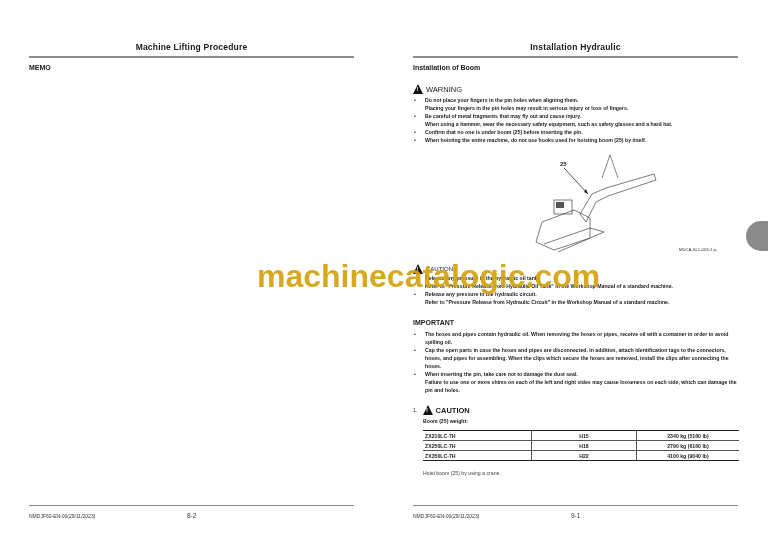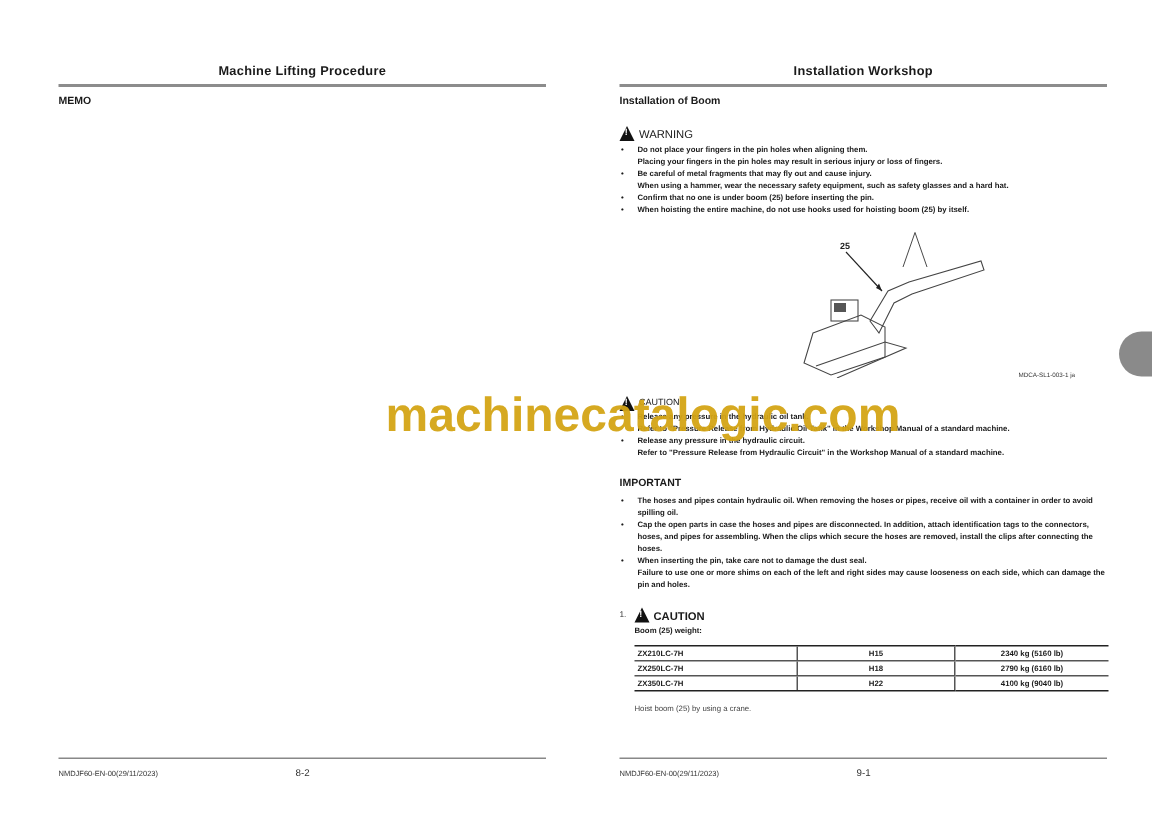--- a/index.html
+++ b/index.html
@@ -1,18 +1,18 @@
 <!DOCTYPE html>
 <html><head>
 <meta charset="utf-8">
 <style>
   html,body{margin:0;padding:0;background:#fff;}
   body{width:768px;height:542px;position:relative;overflow:hidden;font-family:"Liberation Sans",sans-serif;color:#1a1a1a;}
   .page{position:absolute;top:0;height:542px;width:384px;}
-  .page.left{left:10px;padding-left:44px;}
+  .page.left{left:0;padding-left:44px;}
   .page.right{left:384px;}
   .title{position:absolute;top:42px;left:29px;width:325px;text-align:center;font-weight:bold;font-size:8.5px;letter-spacing:0.2px;}
   .rule{position:absolute;top:56px;left:29px;width:325px;height:2px;background:#8c8c8c;}
   .memo{position:absolute;top:64px;left:29px;font-weight:bold;font-size:7px;}
   .h2{position:absolute;top:64px;left:29px;font-weight:bold;font-size:7px;}
   .warn-head{position:absolute;left:29px;display:flex;align-items:center;font-weight:normal;font-size:7.5px;}
   .tri{width:0;height:0;border-left:5.5px solid transparent;border-right:5.5px solid transparent;border-bottom:10px solid #111;position:relative;margin-right:3px;}
   .tri::after{content:"!";position:absolute;left:-1.5px;top:2px;color:#fff;font-size:6px;font-weight:bold;line-height:7px;}
   .bl{position:absolute;left:29px;width:330px;font-size:5.2px;font-weight:bold;line-height:8px;}
   .bl .item{position:relative;padding-left:12px;}
@@ -44,21 +44,21 @@
 <div class="page left">
   <div class="title">Machine Lifting Procedure</div>
   <div class="rule"></div>
   <div class="memo">MEMO</div>
   <div class="frule"></div>
   <div class="fdoc">NMDJF60-EN-00(29/11/2023)</div>
   <div class="fpage">8-2</div>
 </div>
 
 <div class="page right">
-  <div class="title">Installation Workshop</div>
+  <div class="title">Installation Hydraulic</div>
   <div class="rule"></div>
   <div class="h2">Installation of Boom</div>
 
   <div class="warn-head" style="top:84px;">
     <span class="tri"></span>
     <span>WARNING</span>
   </div>
   <div class="bl" style="top:96px;">
     <div class="item">Do not place your fingers in the pin holes when aligning them.</div>
     <div class="sub">Placing your fingers in the pin holes may result in serious injury or loss of fingers.</div>

